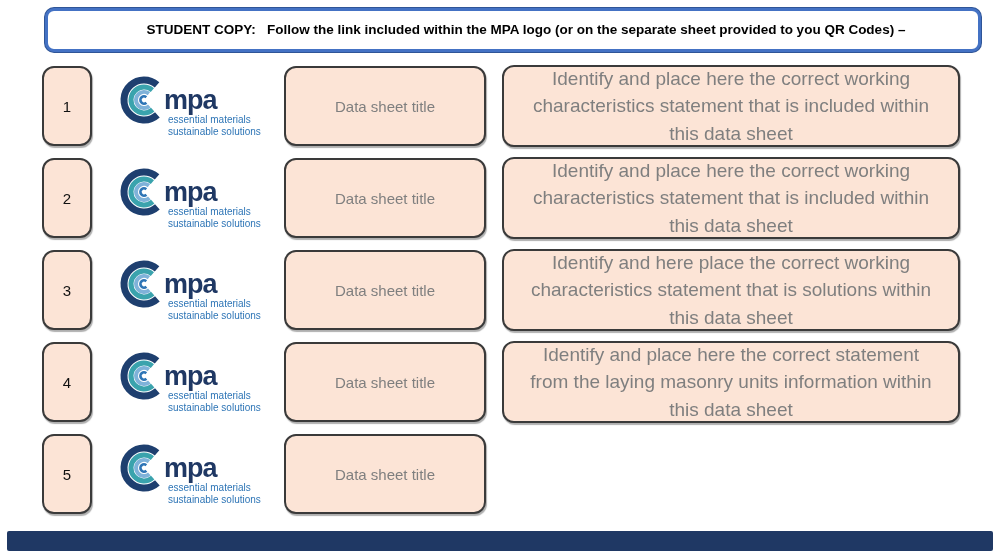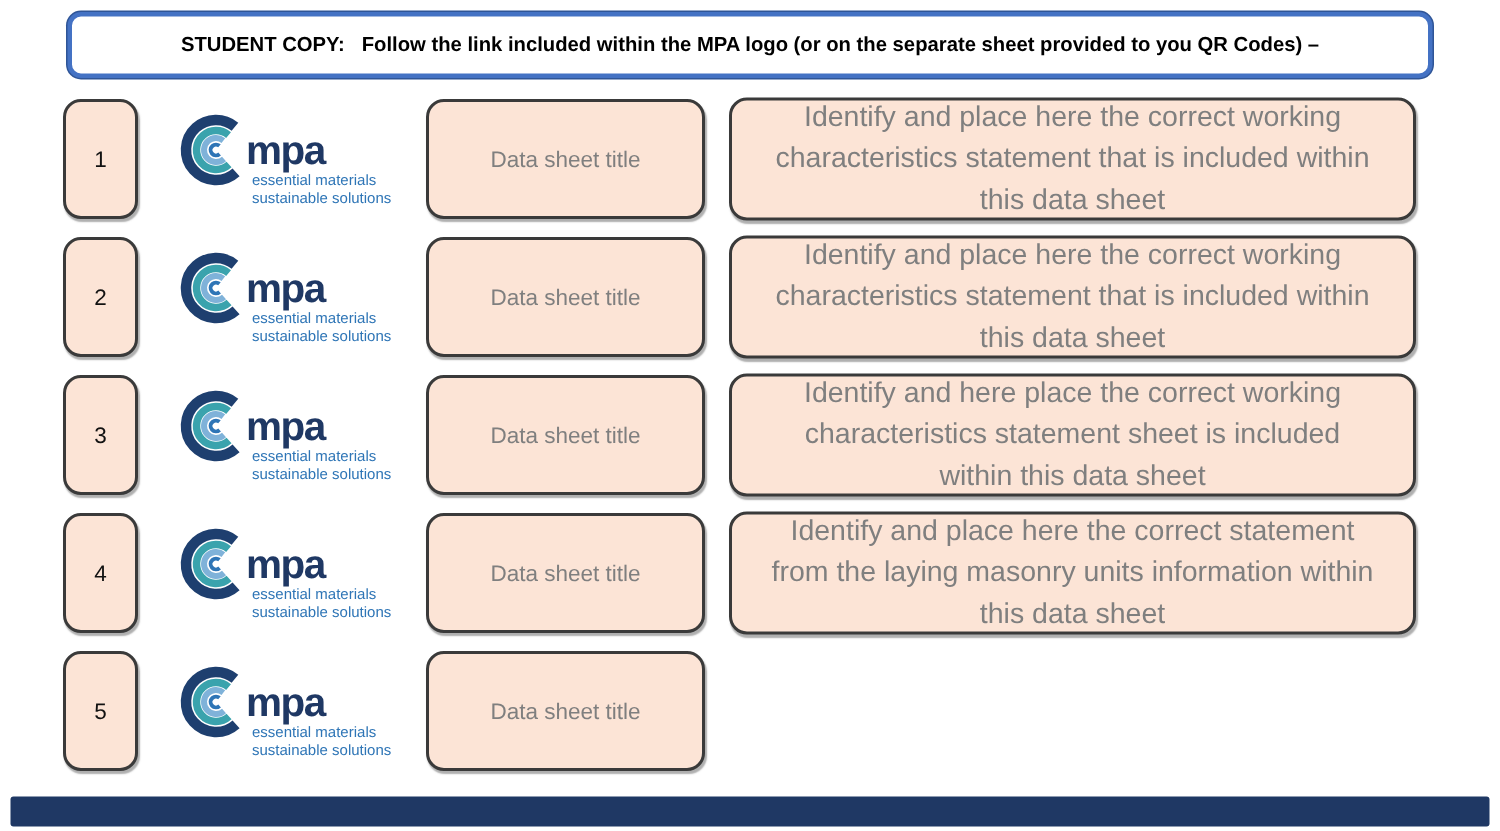--- a/index.html
+++ b/index.html
@@ -6,33 +6,33 @@
   body{
     width:1000px;height:554px;position:relative;background:#ffffff;
     font-family:"Liberation Sans", sans-serif;overflow:hidden;
   }
   
   .header-box{
     position:absolute;left:45px;top:8px;width:904px;height:38px;
     background:#ffffff;border:3px solid #4472c4;border-radius:9px;
     box-shadow:0 0 0 1px #2f5597, inset 0 0 0 1px #ffffff;
     display:flex;flex-direction:column;justify-content:center;align-items:center;
-    text-align:center;font-weight:bold;color:#000000;font-size:13.5px;line-height:1.5;
+    text-align:center;font-weight:bold;color:#000000;font-size:13.5px;line-height:1.5;padding-left:26px;
   }
   
   .rows{position:absolute;left:0;top:60px;width:1000px;}
   .row{height:92px;display:flex;align-items:center;}
   .pbox{
     background:#fce4d6;border:2px solid #3a3a3a;border-radius:12px;
     box-shadow:1px 2px 1px rgba(110,110,110,.55);
     display:flex;align-items:center;justify-content:center;box-sizing:border-box;
   }
   .numbox{margin-left:42px;width:50px;height:80px;font-size:15px;color:#111;}
   .logo{width:150px;margin-left:28px;display:flex;align-items:center;justify-content:flex-start;}
-  .titlebox{margin-left:14px;width:186px;height:80px;font-size:15px;color:#7f7f7f;}
+  .titlebox{margin-left:14px;width:202px;height:80px;font-size:15px;color:#7f7f7f;}
   .stmtbox{
     margin-left:16px;width:458px;height:82px;font-size:19px;color:#7f7f7f;
     text-align:center;line-height:1.45;padding:2px 24px;
   }
   
   .footer-bar{
     position:absolute;left:7px;top:531px;width:986px;height:20px;
     background:#1f3864;border-radius:2px;
   }
   svg text{font-family:"Liberation Sans", sans-serif;}
@@ -112,21 +112,21 @@
           </g>
           <text x="44" y="39" font-size="27" font-weight="bold" fill="#1f3864" letter-spacing="-1">mpa</text>
           <text x="48" y="53" font-size="10" fill="#2e75b6">essential materials</text>
           <text x="48" y="65" font-size="10" fill="#2e75b6">sustainable solutions</text>
         </svg>
       </div>
       <div class="pbox titlebox">
           <span>Data sheet title</span>
         </div>
       <div class="pbox stmtbox">
-          <span>Identify and here place the correct working characteristics statement sheet is included within this data sheet</span>
+          <span>Identify and here place the correct working characteristics statement that is solutions within this data sheet</span>
         </div>
     </div>
 
     <div class="row">
       <div class="pbox numbox">
           <span>4</span>
         </div>
       <div class="logo">
         <svg width="150" height="72" viewBox="0 0 150 72">
           <g transform="translate(24,30)">

